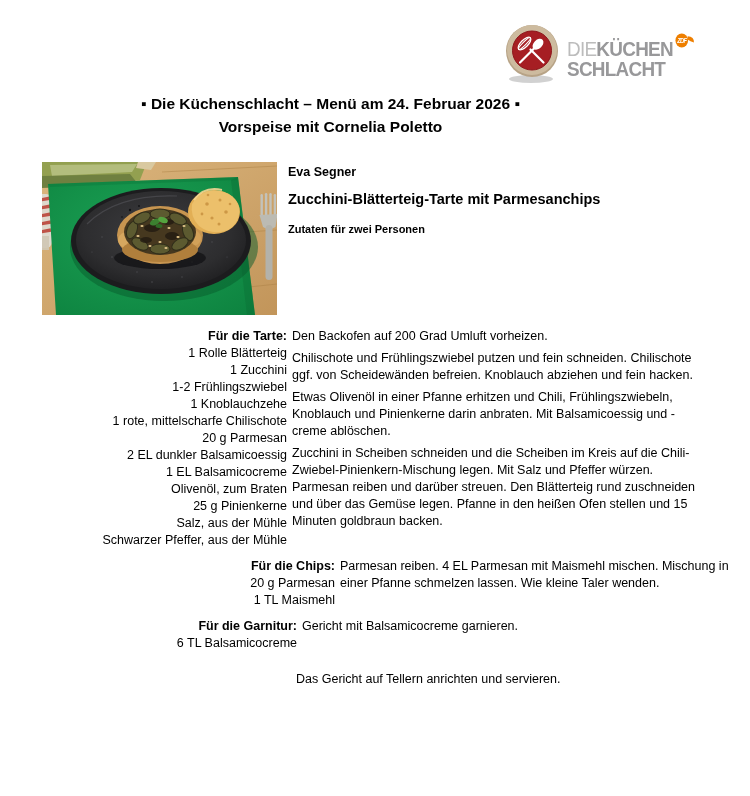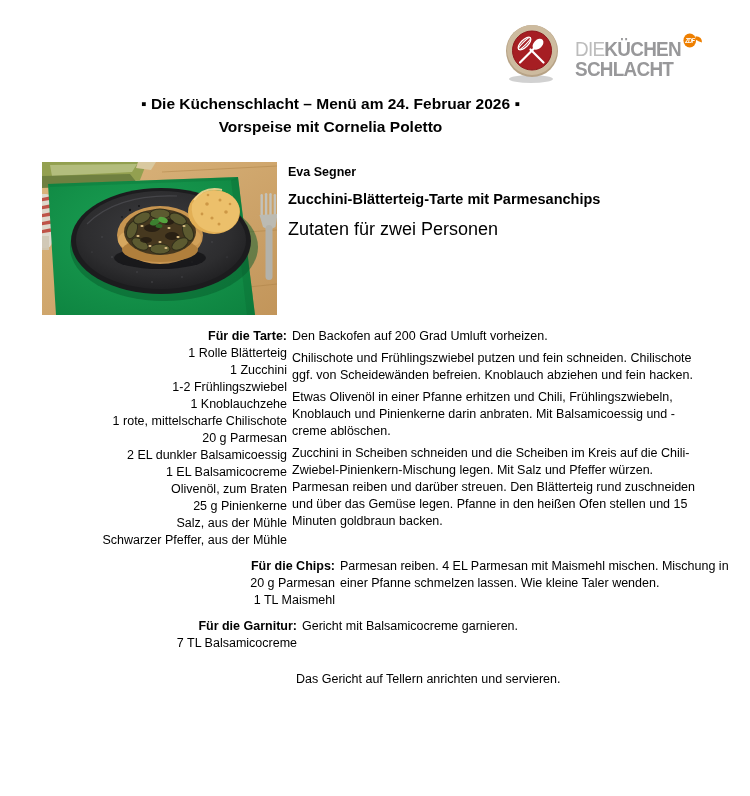--- a/index.html
+++ b/index.html
@@ -1,35 +1,35 @@
 <!DOCTYPE html>
 <html><head>
 <meta charset="utf-8">
 <style>
   html,body{margin:0;padding:0;}
   body{
     width:750px;height:796px;position:relative;background:#ffffff;
     font-family:"Liberation Sans",sans-serif;color:#000;overflow:hidden;
   }
   
-  .logo{position:absolute;left:505px;top:24px;height:62px;display:flex;align-items:flex-start;gap:8px;}
+  .logo{position:absolute;left:505px;top:24px;height:62px;display:flex;align-items:flex-start;}
   .badge{width:56px;height:60px;flex:0 0 auto;}
   .wordmark{margin-left:6px;margin-top:9px;transform:scaleX(.9);transform-origin:left top;white-space:nowrap;}
   .wm-line{font-size:21px;line-height:20px;letter-spacing:-.8px;font-weight:700;color:#98989a;}
   .wm-thin{font-weight:400;color:#bcbcbc;}
   .zdf{display:inline-block;vertical-align:super;margin-left:2px;}
   
   .page-head{position:absolute;left:0;top:92px;width:661px;text-align:center;}
   .page-title,.page-subtitle{font-size:15.5px;font-weight:700;line-height:23px;}
   
   .photo-wrap{position:absolute;left:42px;top:162px;width:235px;height:153px;}
   .dish-info{position:absolute;left:288px;top:164px;width:440px;}
   .chef{font-size:12.5px;font-weight:700;line-height:17px;margin:0;}
   .dish-title{font-size:14.5px;font-weight:700;line-height:18px;margin:9px 0 4px 0;}
-  .servings{font-size:18px;font-weight:400;line-height:17px;margin:13px 0 8px 0;}
+  .servings{font-size:11px;font-weight:700;line-height:17px;margin:13px 0 8px 0;}
   
   .row{position:absolute;left:12px;width:750px;display:flex;}
   .row-0{top:328px;} .row-1{top:558px;padding-left:48px;} .row-2{top:618px;padding-left:10px;}
   .col-left{width:275px;flex:0 0 275px;text-align:right;font-size:12.5px;line-height:17px;}
   .col-right{margin-left:5px;width:430px;font-size:12.5px;line-height:17px;text-align:left;}
   .ing-heading{font-size:12.5px;font-weight:700;line-height:17px;margin:0;}
   .ing-line{font-size:12.5px;line-height:17px;}
   .step{margin:0 0 5px 0;white-space:pre-line;}
   .closing{position:absolute;left:296px;top:658px;width:430px;font-size:12.5px;line-height:17px;}
 </style>
@@ -256,21 +256,21 @@
   <div class="col-right">
       <p class="step">Parmesan reiben. 4 EL Parmesan mit Maismehl mischen. Mischung in
 einer Pfanne schmelzen lassen. Wie kleine Taler wenden.</p>
     </div>
 </section>
 
 <section class="row row-2">
   <div class="col-left">
     <h3 class="ing-heading">Für die Garnitur:</h3>
     <div>
-        <div class="ing-line">7 TL Balsamicocreme</div>
+        <div class="ing-line">6 TL Balsamicocreme</div>
       </div>
   </div>
   <div class="col-right">
       <p class="step">Gericht mit Balsamicocreme garnieren.</p>
     </div>
 </section>
 
 <p class="closing">Das Gericht auf Tellern anrichten und servieren.</p>
 
 </body></html>

